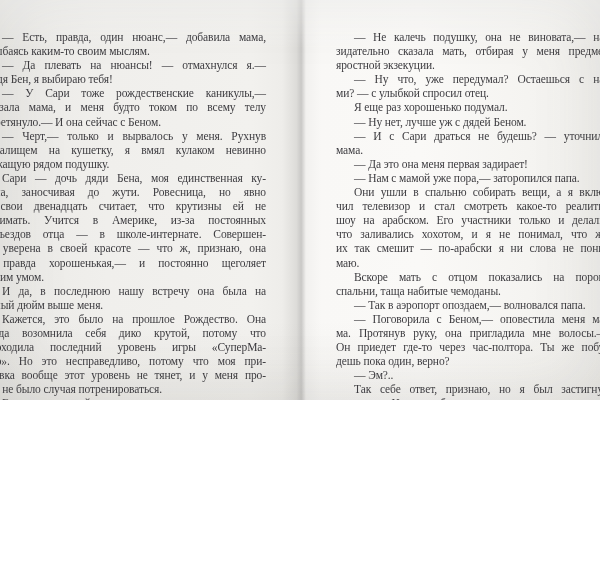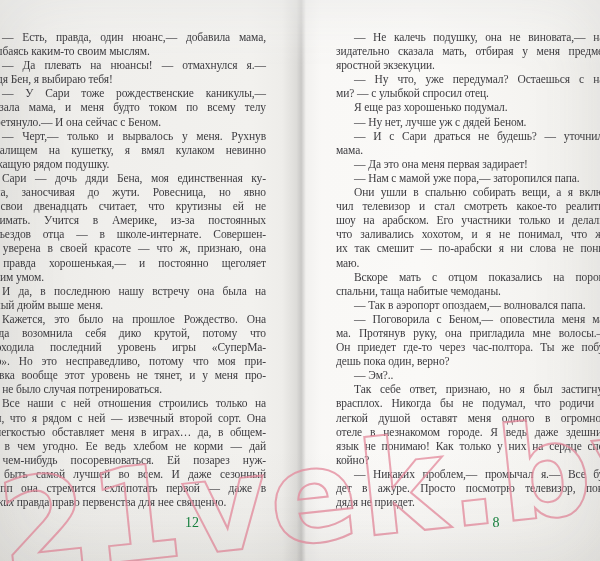--- a/index.html
+++ b/index.html
@@ -1,16 +1,16 @@
 <!DOCTYPE html>
 <html><head>
 <meta charset="utf-8">
 <style>
   html,body{margin:0;padding:0;background:#ffffff;}
-  .screen{position:relative;width:600px;height:561px;overflow:hidden;
+  .screen{position:relative;width:600px;height:400px;overflow:hidden;
           font-family:"Liberation Serif", serif;}
   .bg{position:absolute;inset:0;
       background:linear-gradient(90deg,
         #ebeae7 0%, #f0efec 18%, #f2f1ee 42%, #eeedea 47%,
         #dddcd9 49.4%, #c9c8c6 50.2%, #f2f1ef 51%, #f9f8f6 53.5%,
         #faf9f7 70%, #f5f4f1 88%, #f1f0ed 100%);}
   .bg::after{content:"";position:absolute;inset:0;
       background:linear-gradient(180deg, rgba(255,255,255,0.45) 0%,
         rgba(255,255,255,0) 12%, rgba(255,255,255,0) 80%,
         rgba(120,115,108,0.05) 100%);}

